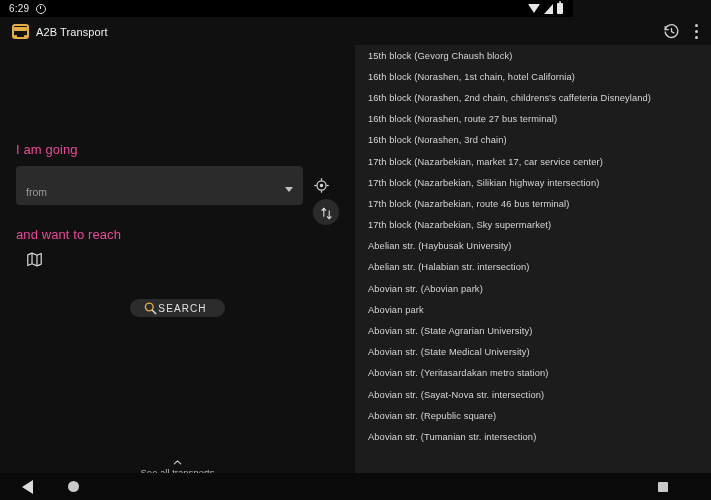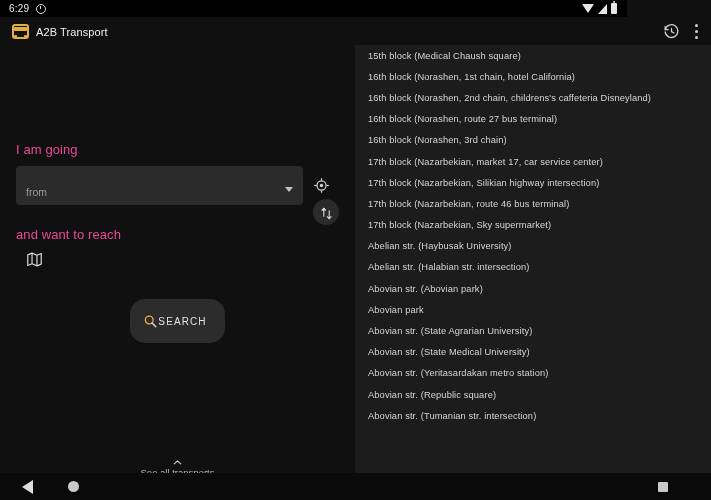--- a/index.html
+++ b/index.html
@@ -11,21 +11,21 @@
   }
   #app {
     position: relative;
     width: 711px; height: 500px;
     background: #101010;
   }
 
   
   .statusbar {
     position: absolute; top: 0; left: 0;
-    width: 627px; height: 17px;
+    width: 573px; height: 17px;
     background: #000;
     display: flex; align-items: center;
     padding: 0 6px;
   }
   .sb-time {
     color: #e8e8e8; font-size: 10px; letter-spacing: .2px;
     margin-left: 3px;
   }
   .sb-clockicon {
     width: 10px; height: 10px; border-radius: 50%;
@@ -113,21 +113,21 @@
   .swap-wrap { position: relative; height: 0; }
   .swap-btn {
     position: absolute; right: 0; top: -6px;
     width: 26px; height: 26px; border-radius: 50%;
     background: #2b2b2b;
     display: flex; align-items: center; justify-content: center;
   }
   .swap-icon { width: 13px; height: 13px; }
   .search-wrap { margin-top: 31px; display: flex; justify-content: center; }
   .search-btn {
-    height: 44px; border-radius: 15px;
+    height: 18px; border-radius: 15px;
     background: #2c2c2c;
     display: flex; align-items: center; gap: 0;
     padding: 0 18px 0 13px;
   }
   .mag-icon { width: 15px; height: 15px; }
   .search-label { color: #e2e2e2; font-size: 10px; letter-spacing: 1.1px; }
 
   
   .sheet-handle {
     position: absolute; left: 0; bottom: 22px; width: 355px;
@@ -310,36 +310,37 @@
         <svg viewBox="0 0 24 24" width="11" height="11" fill="none" stroke="#cfcfcf" stroke-width="2.4" stroke-linecap="round" stroke-linejoin="round">
           <polyline points="5,15 12,8.5 19,15"></polyline>
         </svg>
       </span>
       <span class="sheet-label">See all transports</span>
     </div>
 
   </div>
 
   <div class="listpanel" id="listpanel">
-      <div class="list-item">15th block (Medical Chaush square)</div>
+      <div class="list-item">15th block (Gevorg Chaush block)</div>
       <div class="list-item">16th block (Norashen, 1st chain, hotel California)</div>
       <div class="list-item">16th block (Norashen, 2nd chain, childrens's caffeteria Disneyland)</div>
       <div class="list-item">16th block (Norashen, route 27 bus terminal)</div>
       <div class="list-item">16th block (Norashen, 3rd chain)</div>
       <div class="list-item">17th block (Nazarbekian, market 17, car service center)</div>
       <div class="list-item">17th block (Nazarbekian,   Silikian highway intersection)</div>
       <div class="list-item">17th block (Nazarbekian, route 46 bus terminal)</div>
       <div class="list-item">17th block (Nazarbekian, Sky supermarket)</div>
       <div class="list-item">Abelian str. (Haybusak University)</div>
       <div class="list-item">Abelian str. (Halabian str. intersection)</div>
       <div class="list-item">Abovian str. (Abovian park)</div>
       <div class="list-item">Abovian park</div>
       <div class="list-item">Abovian str. (State Agrarian University)</div>
       <div class="list-item">Abovian str. (State Medical University)</div>
       <div class="list-item">Abovian str. (Yeritasardakan metro station)</div>
+      <div class="list-item">Abovian str. (Sayat-Nova str. intersection)</div>
       <div class="list-item">Abovian str. (Republic square)</div>
       <div class="list-item">Abovian str. (Tumanian str. intersection)</div>
     </div>
 
   <div class="list-footer">Agatangekhos str. (Circus)</div>
   <div class="scroll-thumb"></div>
 
   <div class="navbar">
     <span class="nav-back"></span>
     <span class="nav-home"></span>

